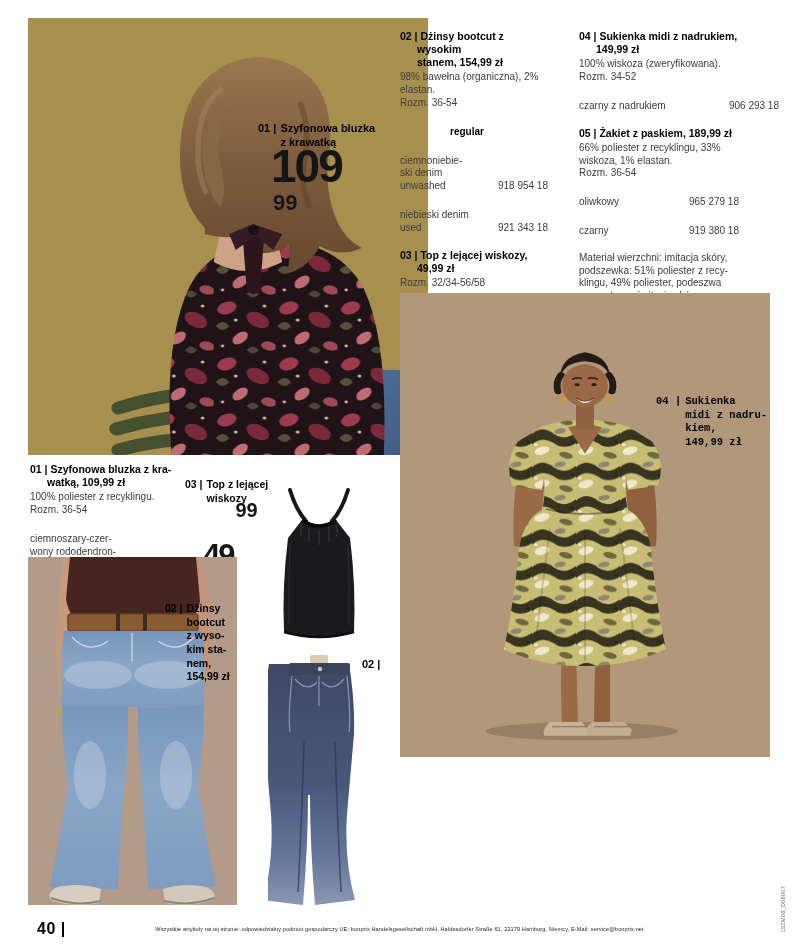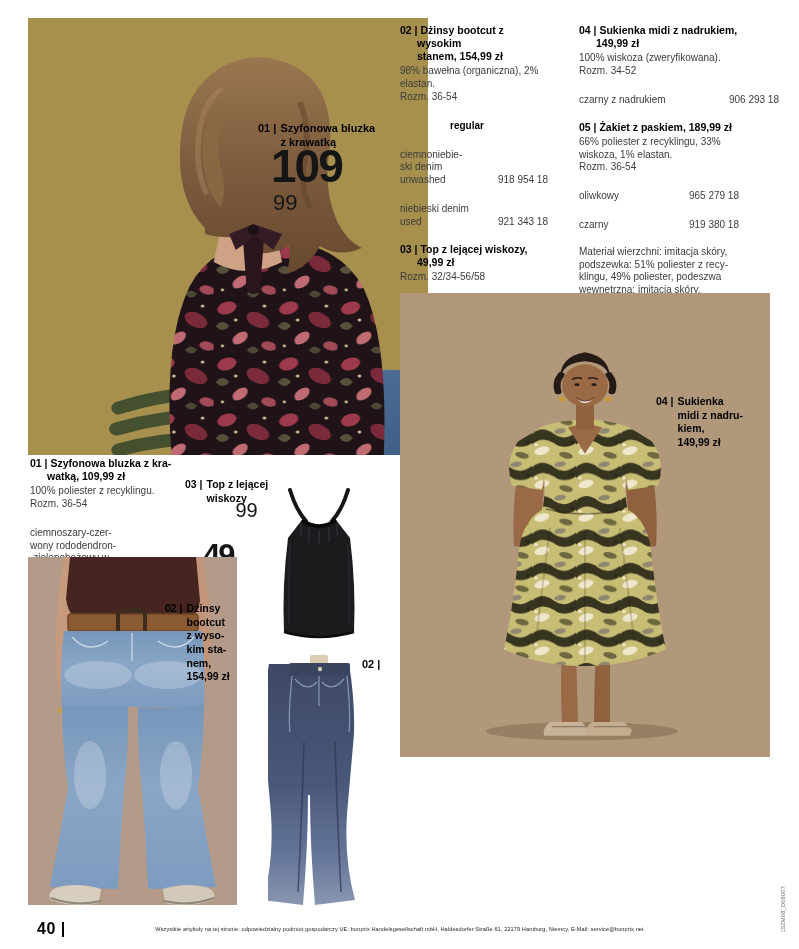--- a/index.html
+++ b/index.html
@@ -9,52 +9,52 @@
     position:relative; width:799px; height:949px; margin:0 auto;
     background:#ffffff; overflow:hidden; color:#000;
   }
   .abs { position:absolute; }
 
   
   .photo { position:absolute; overflow:hidden; }
   .photo svg { display:block; width:100%; height:100%; }
   .hero   { left:28px;  top:18px;  width:400px; height:437px; }
   .pjeans { left:28px;  top:557px; width:209px; height:348px; }
-  .pdress { left:400px; top:293px; width:370px; height:464px; }
+  .pdress { left:400px; top:293px; width:370px; height:464px;font-family:Liberation Mono, monospace; }
 
   
   .cami      { left:276px; top:484px; width:86px;  height:160px; }
   .jeansflat { left:268px; top:652px; width:102px; height:256px; }
 
   
   .photo-label { display:flex; font-weight:700; font-size:10.5px; line-height:1.3; color:#000; }
   .photo-label .num   { margin-right:4px; white-space:nowrap; }
   .photo-label .ltext { white-space:pre-line; }
   .hero-label { left:230px; top:103px; font-size:11px; }
 
   
   .price-row { display:inline-flex; align-items:flex-start; color:#151515; }
   .p-int  { font-weight:600; line-height:0.95; letter-spacing:-2px; }
-  .p-cents{ font-weight:400; line-height:1; margin-left:2px; }
+  .p-cents{ font-weight:700; line-height:1; margin-left:2px; }
   .hero-price { left:243px; top:127px;flex-direction:column; }
   .hero-price .p-int  { font-size:46px; }
   .hero-price .p-cents{ font-size:22px; margin-top:3px; }
   .price03 { left:203px; top:497px; }
   .price03 .p-int  { font-size:31px;margin-top:44px; }
   .price03 .p-cents{ font-size:20px; margin-top:3px; }
 
   
   .listing { font-size:10px; line-height:1.28; color:#3b3b3b; }
   .col-mid   { left:400px; top:24px; width:148px; }
   .col-right { left:579px; top:24px; width:240px; }
   .block01   { left:30px;  top:457px; width:150px; }
   .product + .product { margin-top:14px; }
   .l-title {
     font-weight:700; font-size:10.5px; line-height:1.25; color:#000;
-    padding-left:17px; text-indent:-17px; white-space:pre-line; margin-bottom:2px;
+    padding-left:17px; text-indent:-17px; white-space:pre-line; margin-bottom:2px;margin-top:6px;
   }
   .l-body { white-space:pre-line; }
   .fit-header { font-weight:700; font-size:10px; color:#000; text-align:center; margin:16px 14px 5px 0; }
   .variant { display:flex; justify-content:space-between; align-items:flex-end; margin-top:16px; }
   .variant .vname { white-space:pre-line; }
   .variant .vcode { white-space:nowrap; padding-left:6px; }
 
   
   .label02b { left:362px; top:658px; font-weight:700; font-size:11px; z-index:5; }
   

